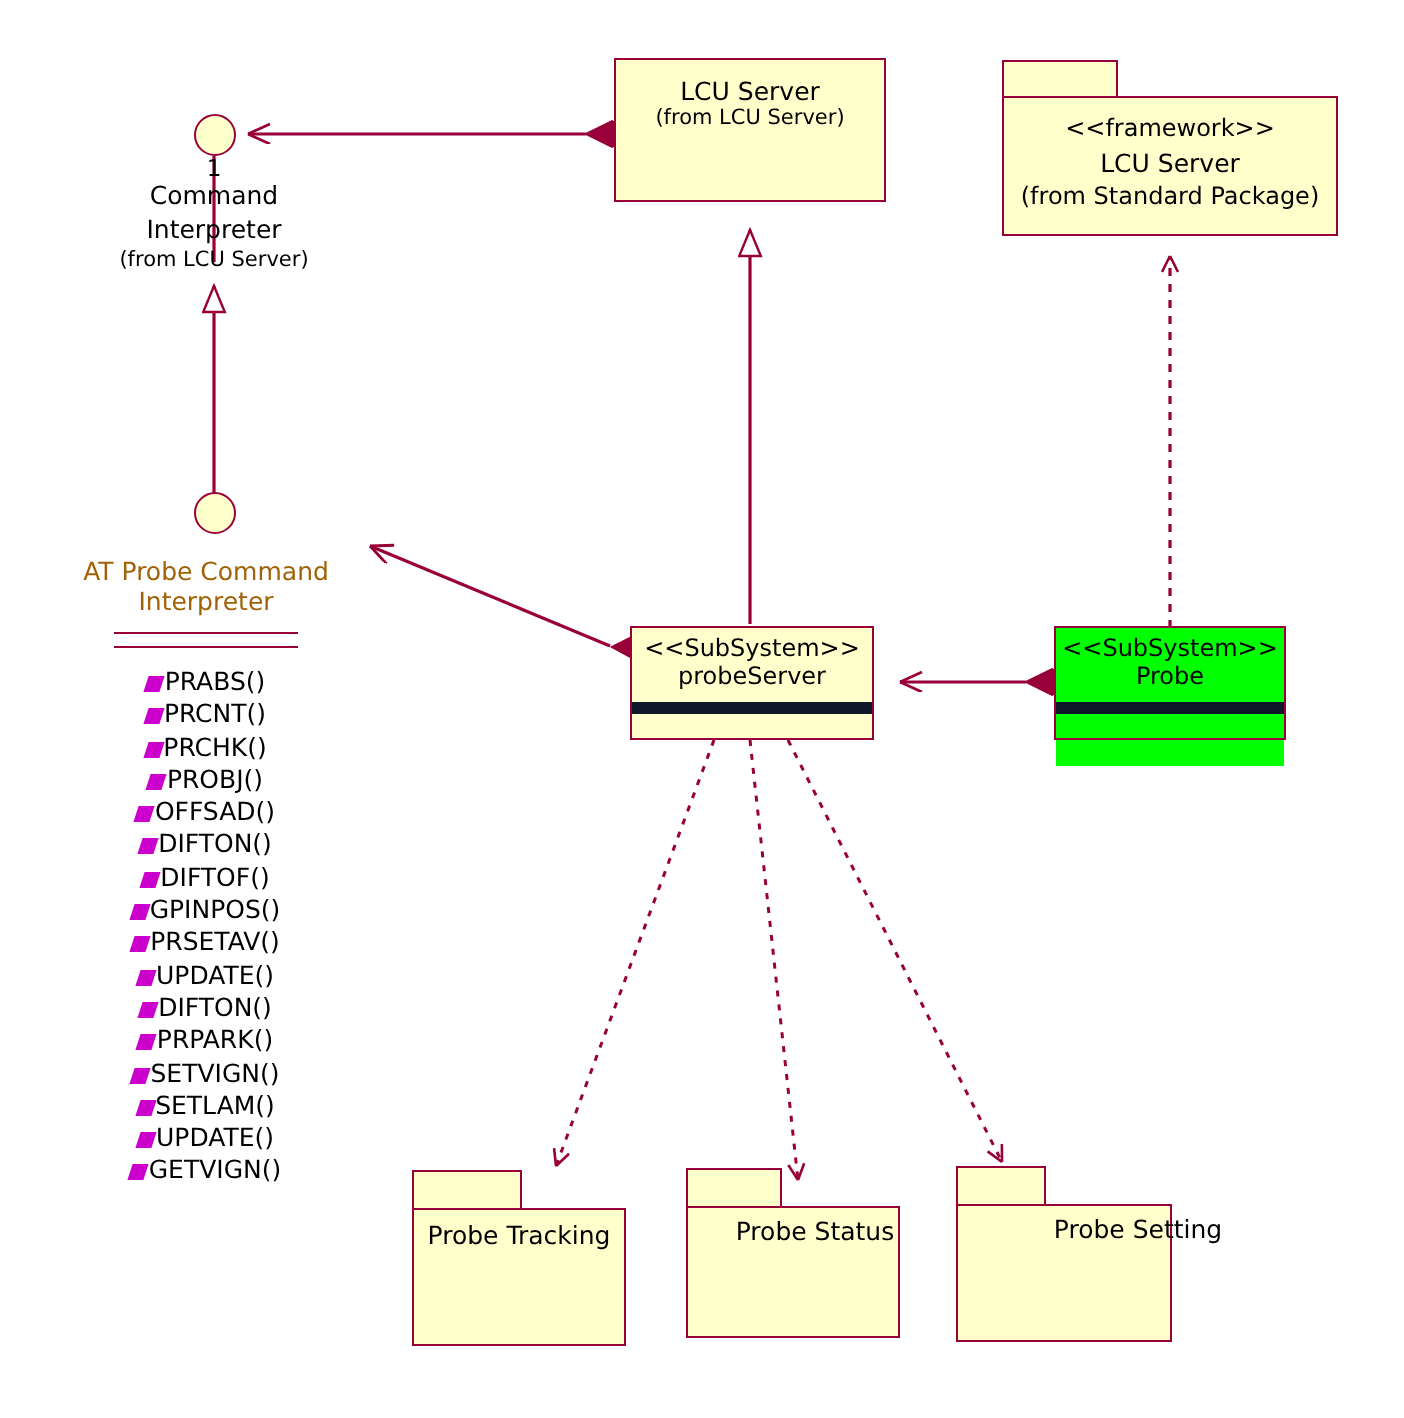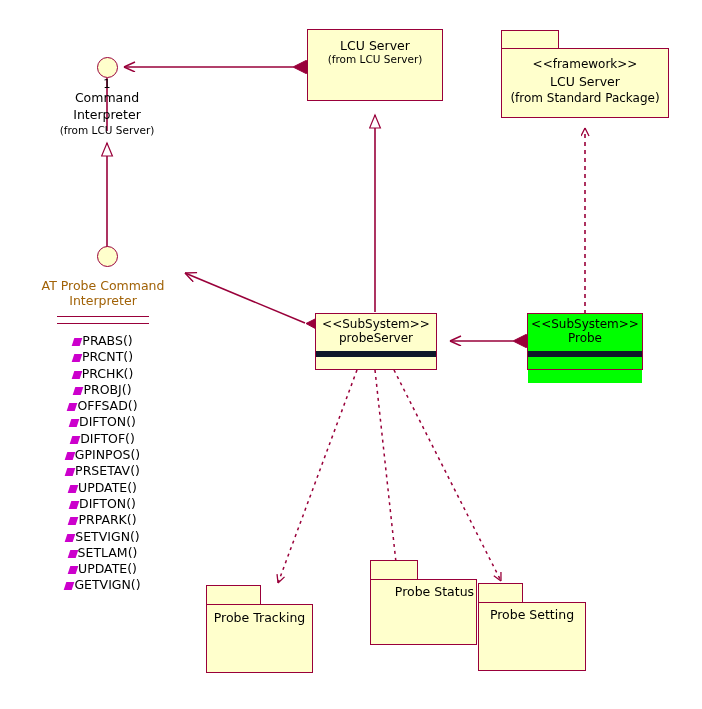--- a/index.html
+++ b/index.html
@@ -287,25 +287,25 @@
     <div class="compartment"></div>
     <div class="compartment last"></div>
   </div>
 
   <div class="package" id="probe-tracking" style="left:206px; top:585px; width:107px; height:88px;">
     <div class="tab" style="width:55px; height:20px;"></div>
     <div class="body" style="top:19px; width:107px; height:69px;"></div>
     <div class="plabel" style="top:25px; font-size:12.5px;">Probe Tracking</div>
   </div>
 
-  <div class="package" id="probe-status" style="left:343px; top:560px; width:129px; height:85px;margin-left:27px;">
+  <div class="package" id="probe-status" style="left:343px; top:584px; width:129px; height:85px;">
     <div class="tab" style="width:48px; height:20px;"></div>
     <div class="body" style="top:19px; width:107px; height:66px;"></div>
     <div class="plabel" style="top:24px; font-size:12.5px;">Probe Status</div>
   </div>
 
   <div class="package" id="probe-setting" style="left:478px; top:583px; width:108px; height:88px;">
     <div class="tab" style="width:45px; height:20px;"></div>
     <div class="body" style="top:19px; width:108px; height:69px;"></div>
-    <div class="plabel" style="top:24px; font-size:12.5px;">Probe Setting</div>
+    <div class="plabel" style="top:24px; font-size:12.5px;padding-left:37px;">Probe Setting</div>
   </div>
 
 </div>
 
 </body></html>

